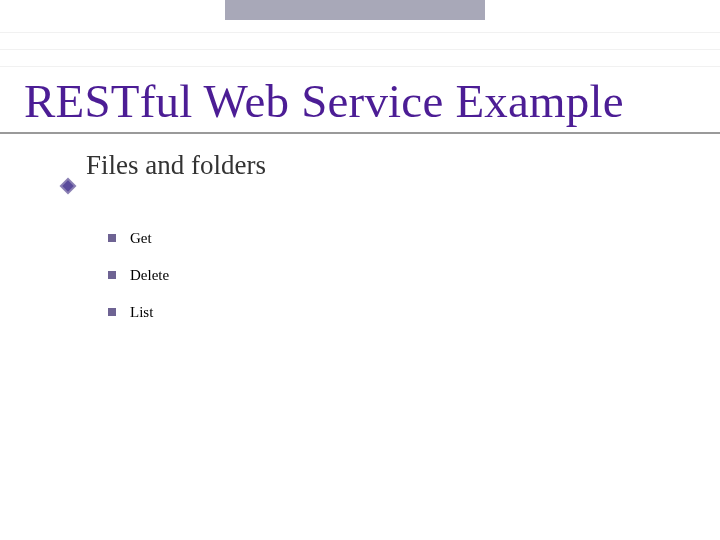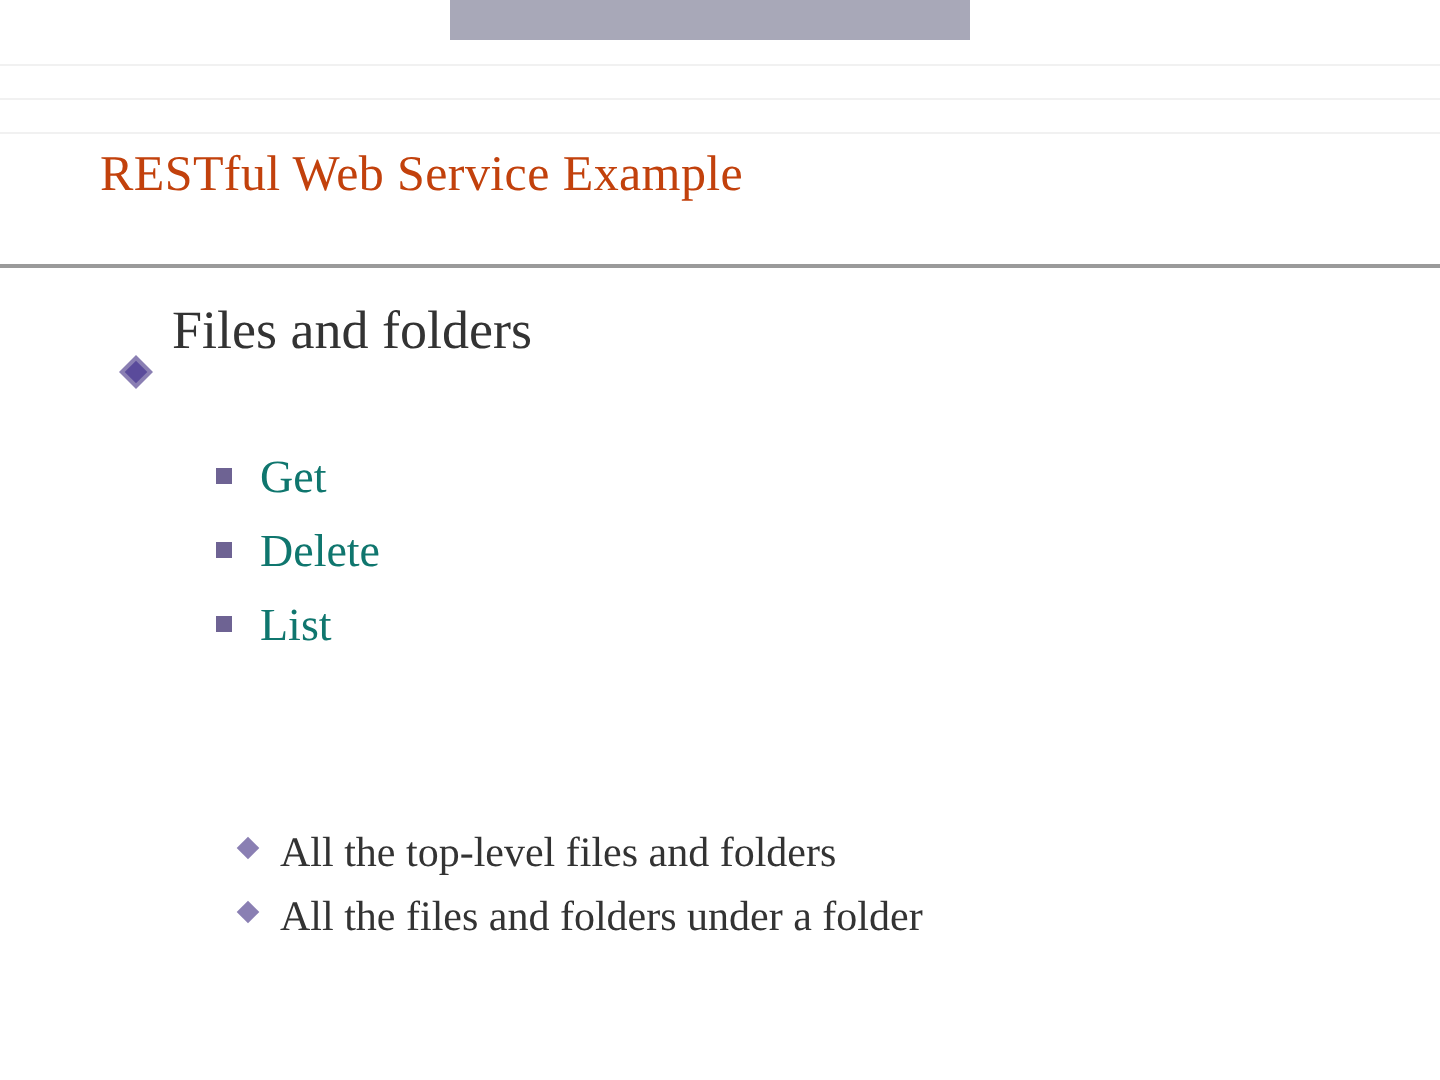--- a/index.html
+++ b/index.html
@@ -30,24 +30,23 @@
     left: 0;
     width: 720px;
     height: 1px;
     background: #f1f1f1;
   }
   .title {
     position: absolute;
     top: 74px;
     left: 24px;
     font-family: "Comic Sans MS", "Comic Sans", cursive;
-    font-size: 25px;
-    color: #c2410c;
+    font-size: 47px;
+    color: #4c1d95;
     letter-spacing: 0.2px;
-    margin-left: 26px;
   }
   .title-underline {
     position: absolute;
     top: 132px;
     left: 0;
     width: 720px;
     height: 2px;
     background: #9a9a9a;
   }
   .section {
@@ -76,22 +75,22 @@
     height: 8px;
     background: #5a4b9b;
   }
   .subitems {
     position: absolute;
     top: 220px;
     left: 130px;
   }
   .subitem {
     font-family: "Comic Sans MS", "Comic Sans", cursive;
-    font-size: 23px;
-    color: #0f766e;
+    font-size: 15px;
+    color: #000000;
     line-height: 37px;
     position: relative;
   }
   .square-bullet {
     position: absolute;
     left: -22px;
     top: 14px;
     width: 8px;
     height: 8px;
     background: #6e6393;
@@ -146,24 +145,14 @@
     <div class="subitem">
       <span class="square-bullet"></span>
       <span>Delete</span>
     </div>
     <div class="subitem">
       <span class="square-bullet"></span>
       <span>List</span>
     </div>
   </div>
 
-  <div class="subsubitems">
-    <div class="subsubitem">
-      <span class="diamond-bullet"></span>
-      <span>All the top-level files and folders</span>
-    </div>
-    <div class="subsubitem">
-      <span class="diamond-bullet"></span>
-      <span>All the files and folders under a folder</span>
-    </div>
-  </div>
 
 </div>
 
 </body></html>

